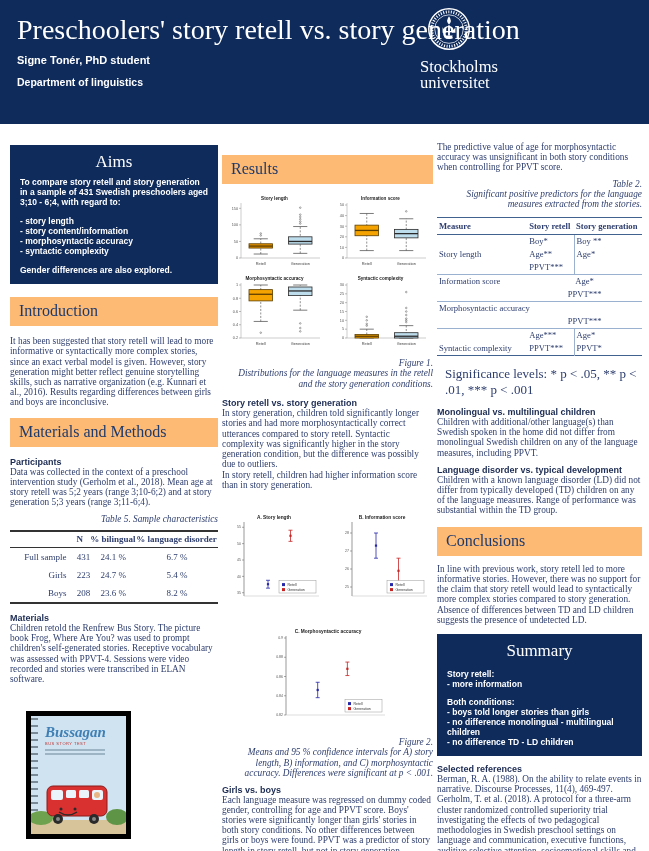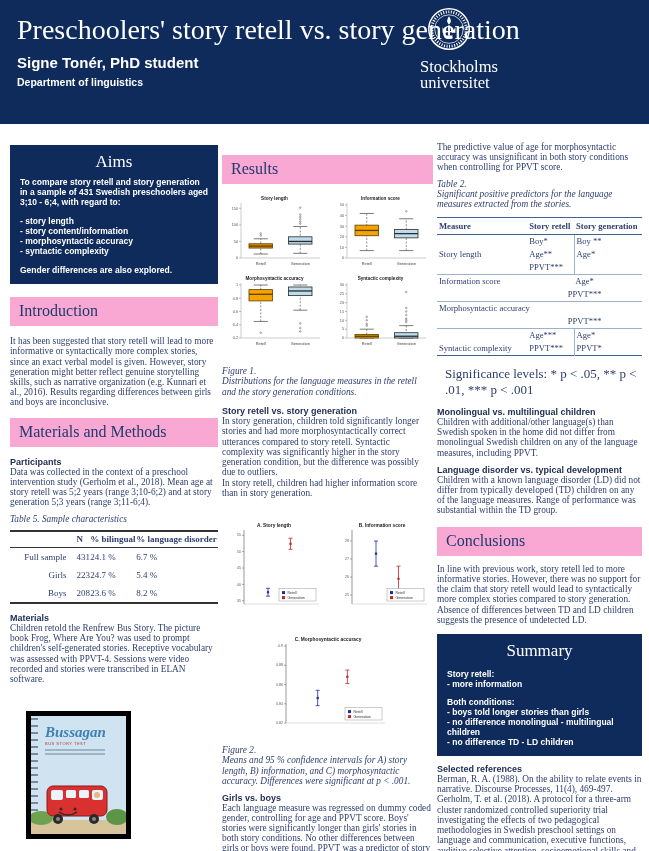--- a/index.html
+++ b/index.html
@@ -1,45 +1,45 @@
 <!DOCTYPE html>
 <html><head>
 <meta charset="utf-8">
 <style>
   html,body{margin:0;padding:0;background:#888;}
   .poster{position:relative;width:649px;height:851px;background:#ffffff;overflow:hidden;
     font-family:"Liberation Serif",serif;color:#2E3E6E;}
   
   .header{position:absolute;top:0;left:0;width:649px;height:124px;background:#0E2B5C;color:#fff;}
   .title{position:absolute;left:17px;top:14px;font-size:28px;font-family:"Liberation Serif",serif;font-weight:normal;}
-  .author{position:absolute;left:17px;top:54px;font-size:15px;font-family:"Liberation Sans",sans-serif;font-weight:bold;}
+  .author{position:absolute;left:17px;top:54px;font-size:11px;font-family:"Liberation Sans",sans-serif;font-weight:bold;}
   .dept{position:absolute;left:17px;top:76px;font-size:10.5px;font-family:"Liberation Sans",sans-serif;font-weight:bold;}
   .logo{position:absolute;left:420px;top:4px;width:120px;}
   .emblem{display:block;margin-left:6px;}
   .logo-text{font-family:"Liberation Serif",serif;font-size:16.5px;line-height:0.95;color:#fff;margin-top:3px;}
   
   .col{position:absolute;}
   .col-left{left:10px;top:142px;width:208px;}
   .col-mid{left:222px;top:152px;width:211px;}
   .col-right{left:437px;top:142px;width:205px;}
   
-  .bar{background:#f9a8d4;color:#1F3A6C;font-size:16px;padding:5px 9px 6px;font-family:"Liberation Serif",serif;}
+  .bar{background:#fdba74;color:#1F3A6C;font-size:16px;padding:5px 9px 6px;font-family:"Liberation Serif",serif;}
   .navybox{background:#0E2B5C;color:#fff;padding:7px 10px 9px;}
   .navybox .nb-head{font-family:"Liberation Serif",serif;font-size:17px;margin:0 0 5px 0;font-weight:normal;text-align:center;}
   .navybox .nb-body{font-family:"Liberation Sans",sans-serif;font-size:8.5px;font-weight:bold;line-height:1.18;}
   .nb-gap{height:9px;}
   p.body{font-size:9.3px;line-height:1.1;margin:0;}
   .sh{font-family:"Liberation Sans",sans-serif;font-weight:bold;font-size:9px;color:#1C2B52;margin:0;}
-  .caption{font-style:italic;font-size:9.3px;line-height:1.12;white-space:pre-line;margin:0;}
+  .caption{font-style:italic;font-size:9.3px;line-height:1.12;white-space:pre-line;margin:0;text-align:right;}
   .pre{white-space:pre-line;}
   
   table{border-collapse:collapse;width:100%;}
   .t1{font-size:9px;border-top:2px solid #333;border-bottom:2px solid #333;}
   .t1 th{font-weight:bold;text-align:left;border-bottom:1px solid #333;padding:2px 0 3px;}
-  .t1 td{padding:4px 0;}
+  .t1 td{padding:4px 0;text-align:center;}
   .t1 .c0{text-align:right;padding-right:10px;width:32%;}
   .t1 th.c0{text-align:left;}
   .t2{font-size:8.6px;border-top:1px solid #41618F;border-bottom:1px solid #41618F;}
   .t2 th{font-weight:bold;text-align:left;border-bottom:1px solid #41618F;padding:3px 2px;}
   .t2 td{padding:1.5px 2px;}
   .t2 .rule td{border-top:1px solid #9AB2D0;}
   .t2 td.vline{border-left:1px solid #9AB2D0;}
   .t2 td.span{text-align:center;}
   .t2 .cm{width:44%;}
   .signote{font-size:13px;margin:0;padding-left:8px;}
@@ -324,21 +324,21 @@
             <circle cx="76.25" cy="47.333333333333336" r="0.8" fill="none" stroke="#555" stroke-width="0.5"></circle>
             <circle cx="76.25" cy="45.56666666666666" r="0.8" fill="none" stroke="#555" stroke-width="0.5"></circle>
             <circle cx="76.25" cy="42.03333333333333" r="0.8" fill="none" stroke="#555" stroke-width="0.5"></circle>
             <circle cx="76.25" cy="38.5" r="0.8" fill="none" stroke="#555" stroke-width="0.5"></circle>
             <circle cx="76.25" cy="34.96666666666667" r="0.8" fill="none" stroke="#555" stroke-width="0.5"></circle>
             <circle cx="76.25" cy="19.066666666666663" r="0.8" fill="none" stroke="#555" stroke-width="0.5"></circle>
             <text x="76.25" y="72" font-size="3.9" text-anchor="middle" font-family="Liberation Sans, sans-serif" fill="#444">Generation</text>
           </svg></div>
     </div>
 
-    <p class="caption" style="margin-top:16px;">Figure 1.
+    <p class="caption" style="margin-top:8px;">Figure 1.
 Distributions for the language measures in the retell and the story generation conditions.</p>
 
     <p class="sh" style="margin-top:9px;">Story retell vs. story generation</p>
     <p class="body pre">In story generation, children told significantly longer stories and had more morphosyntactically correct utterances compared to story retell. Syntactic complexity was significantly higher in the story generation condition, but the difference was possibly due to outliers.
 In story retell, children had higher information score than in story generation.</p>
 
     <div class="fig2-row" style="margin-top:22px;">
       <div class="ci"><svg width="100" height="92">
             <text x="50" y="7" font-size="4.8" text-anchor="middle" font-family="Liberation Sans, sans-serif" fill="#222" font-weight="bold">A. Story length</text>
             <text x="17" y="81.92727272727274" font-size="3.5" text-anchor="end" font-family="Liberation Sans, sans-serif" fill="#555">35</text>

